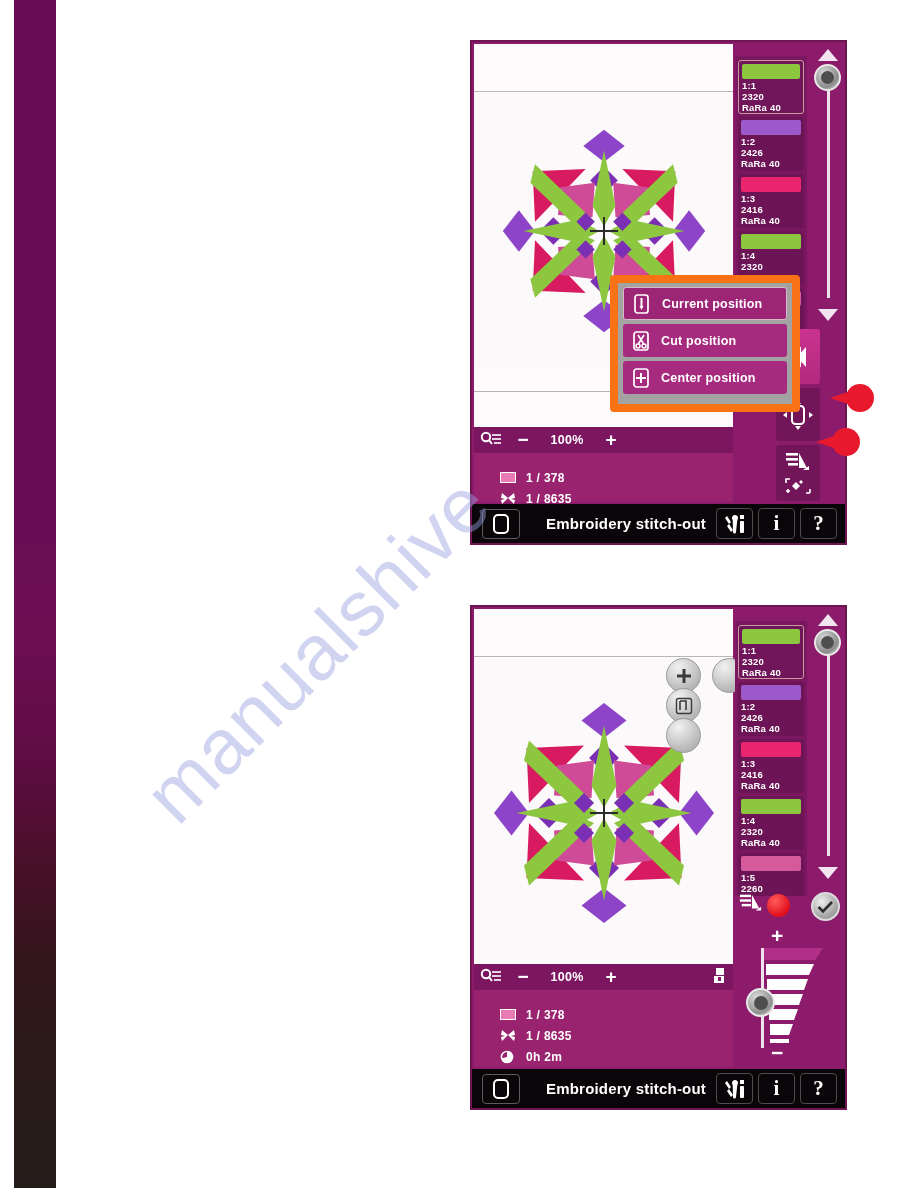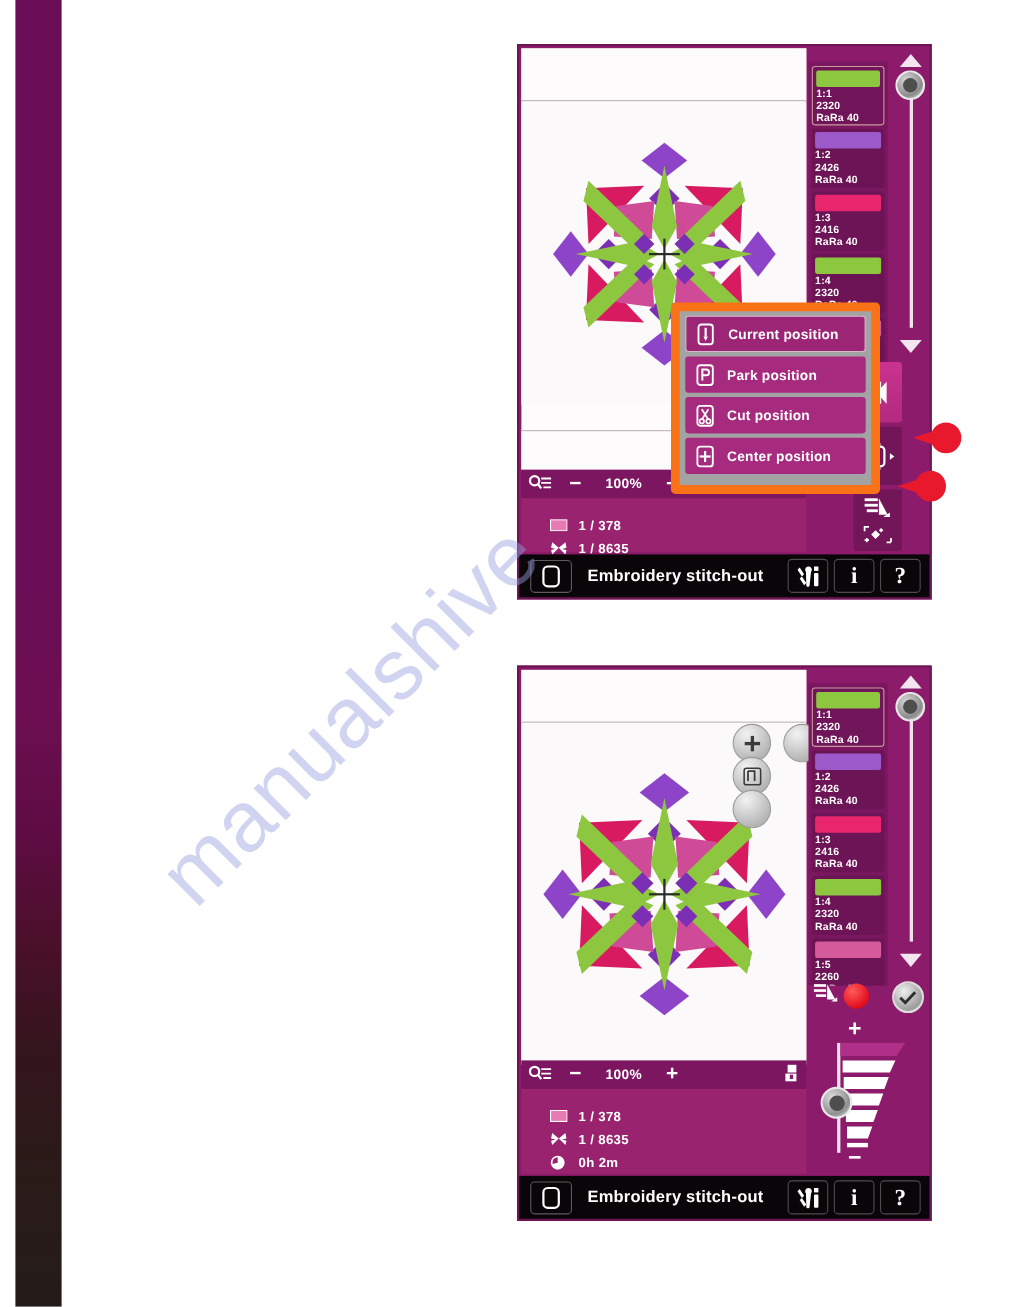--- a/index.html
+++ b/index.html
@@ -275,21 +275,21 @@
   }
   .task-left-btn {
     width: 38px; height: 30px;
     border: 1px solid #5b5b5b;
     border-radius: 4px;
     display:flex; align-items:center; justify-content:center;
     margin-left: 6px;
   }
   .task-title {
     color: #ffffff; font-size: 15px; font-weight: bold;
-    margin-left: 14px; letter-spacing: 0.2px;
+    margin-left: 26px; letter-spacing: 0.2px;
   }
   .task-right { margin-left: auto; display:flex; gap: 5px; margin-right: 4px; }
   .task-btn {
     width: 37px; height: 31px;
     border: 1px solid #4c4c4c;
     border-radius: 4px;
     display:flex; align-items:center; justify-content:center;
     color: #ffffff; font-size: 21px; font-weight: bold;
     font-family: "Liberation Serif", serif;
   }
@@ -526,29 +526,20 @@
     <div class="popup" id="s1-popup">
         <div class="popup-item highlight">
           <span class="pico">
             <svg width="20" height="22" viewBox="0 0 20 22">
               <rect x="3" y="2" width="13" height="18" rx="2.5" fill="none" stroke="#fff" stroke-width="1.7"></rect>
               <rect x="8.5" y="5" width="2" height="8" fill="#fff"></rect>
               <polygon points="9.5,17 11.5,13 7.5,13" fill="#fff"></polygon>
             </svg>
           </span>
           <span class="plabel">Current position</span>
-        </div>
-        <div class="popup-item">
-          <span class="pico">
-            <svg width="20" height="22" viewBox="0 0 20 22">
-              <rect x="3" y="2" width="14" height="18" rx="2.5" fill="none" stroke="#fff" stroke-width="1.7"></rect>
-              <path d="M7.5 16 L7.5 6 L11 6 a2.6 2.6 0 0 1 0 5.2 L7.5 11.2" fill="none" stroke="#fff" stroke-width="1.8"></path>
-            </svg>
-          </span>
-          <span class="plabel">Park position</span>
         </div>
         <div class="popup-item">
           <span class="pico">
             <svg width="20" height="22" viewBox="0 0 20 22">
               <rect x="3" y="2" width="14" height="18" rx="2.5" fill="none" stroke="#fff" stroke-width="1.7"></rect>
               <circle cx="7" cy="16" r="2" fill="none" stroke="#fff" stroke-width="1.5"></circle>
               <circle cx="13" cy="16" r="2" fill="none" stroke="#fff" stroke-width="1.5"></circle>
               <line x1="7" y1="14.5" x2="13" y2="5" stroke="#fff" stroke-width="1.6"></line>
               <line x1="13" y1="14.5" x2="7" y2="5" stroke="#fff" stroke-width="1.6"></line>
             </svg>

